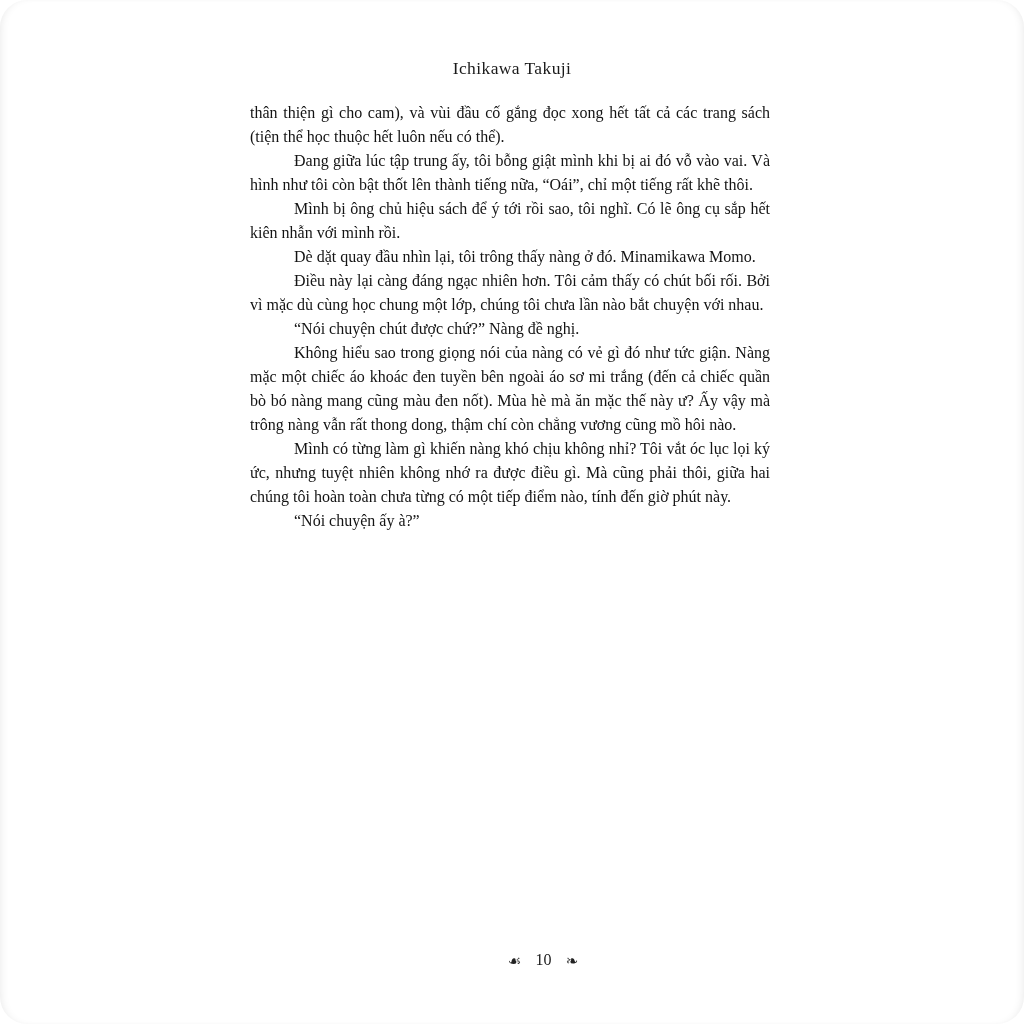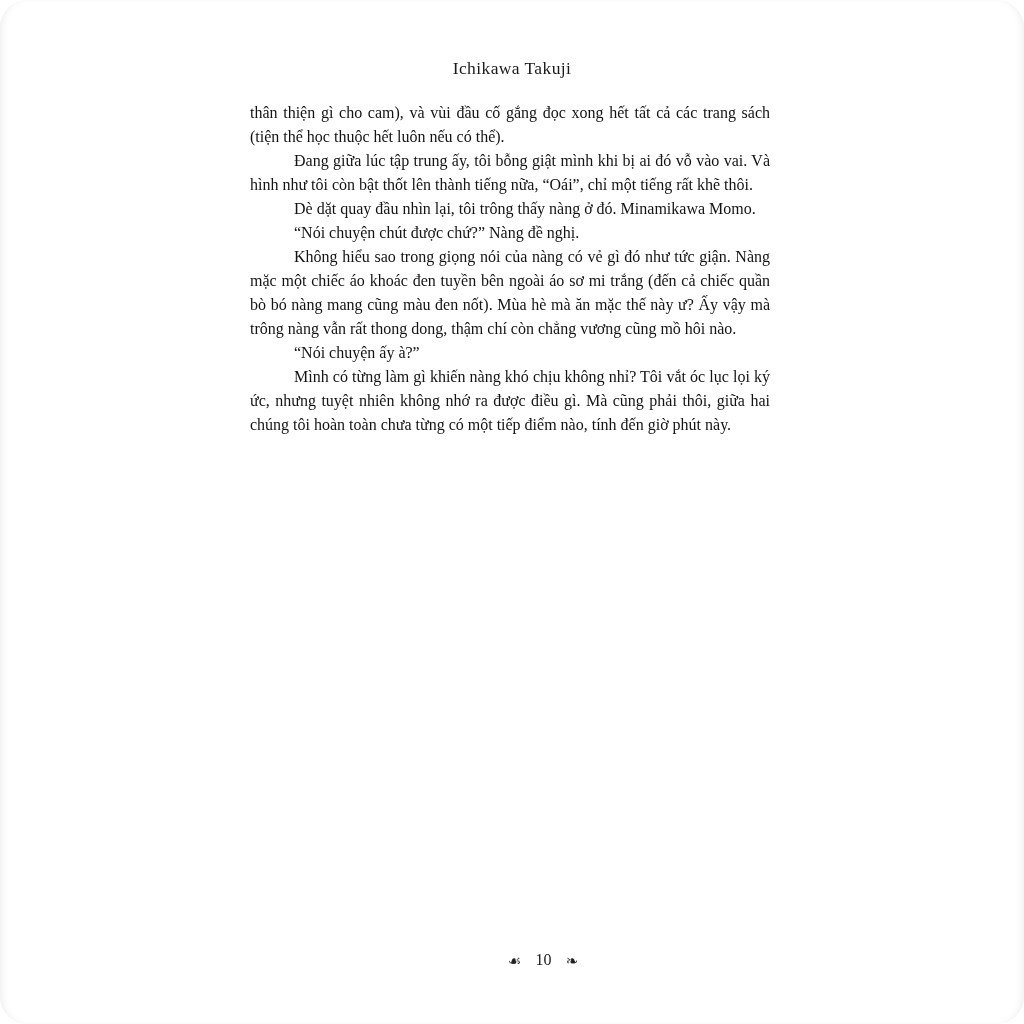--- a/index.html
+++ b/index.html
@@ -79,25 +79,27 @@
 </head>
 <body>
 
 <div class="page">
 
   <div class="running-header">Ichikawa Takuji</div>
 
   <div class="text-block">
       <p class="">thân thiện gì cho cam), và vùi đầu cố gắng đọc xong hết tất cả các trang sách (tiện thể học thuộc hết luôn nếu có thể).</p>
       <p class="indent">Đang giữa lúc tập trung ấy, tôi bỗng giật mình khi bị ai đó vỗ vào vai. Và hình như tôi còn bật thốt lên thành tiếng nữa, “Oái”, chỉ một tiếng rất khẽ thôi.</p>
+      <p class="indent">Mình bị ông chủ hiệu sách để ý tới rồi sao, tôi nghĩ. Có lẽ ông cụ sắp hết kiên nhẫn với mình rồi.</p>
       <p class="indent">Dè dặt quay đầu nhìn lại, tôi trông thấy nàng ở đó. Minamikawa Momo.</p>
+      <p class="indent">Điều này lại càng đáng ngạc nhiên hơn. Tôi cảm thấy có chút bối rối. Bởi vì mặc dù cùng học chung một lớp, chúng tôi chưa lần nào bắt chuyện với nhau.</p>
       <p class="indent">“Nói chuyện chút được chứ?” Nàng đề nghị.</p>
       <p class="indent">Không hiểu sao trong giọng nói của nàng có vẻ gì đó như tức giận. Nàng mặc một chiếc áo khoác đen tuyền bên ngoài áo sơ mi trắng (đến cả chiếc quần bò bó nàng mang cũng màu đen nốt). Mùa hè mà ăn mặc thế này ư? Ấy vậy mà trông nàng vẫn rất thong dong, thậm chí còn chẳng vương cũng mồ hôi nào.</p>
+      <p class="indent">Mình có từng làm gì khiến nàng khó chịu không nhỉ? Tôi vắt óc lục lọi ký ức, nhưng tuyệt nhiên không nhớ ra được điều gì. Mà cũng phải thôi, giữa hai chúng tôi hoàn toàn chưa từng có một tiếp điểm nào, tính đến giờ phút này.</p>
       <p class="indent">“Nói chuyện ấy à?”</p>
-      <p class="indent">Mình có từng làm gì khiến nàng khó chịu không nhỉ? Tôi vắt óc lục lọi ký ức, nhưng tuyệt nhiên không nhớ ra được điều gì. Mà cũng phải thôi, giữa hai chúng tôi hoàn toàn chưa từng có một tiếp điểm nào, tính đến giờ phút này.</p>
     </div>
 
   <div class="page-footer">
     <span class="orn">☙</span>
     <span class="num">10</span>
     <span class="orn">❧</span>
   </div>
 
 </div>
 

